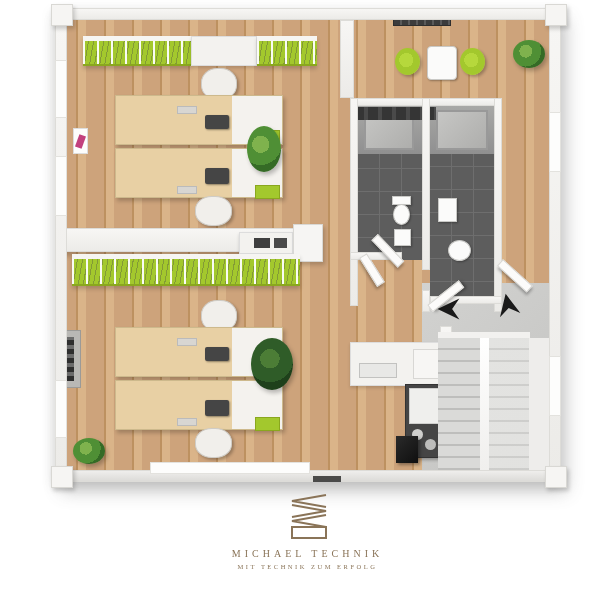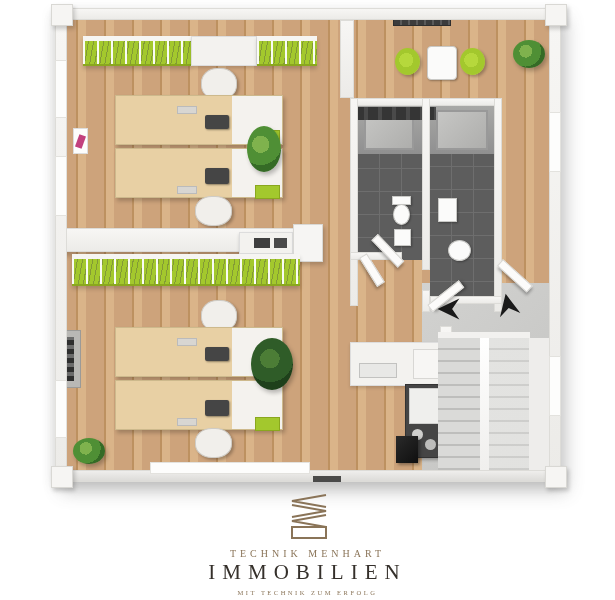--- a/index.html
+++ b/index.html
@@ -198,18 +198,17 @@
 
   <div class="brand">
     <div class="mark">
       <svg viewBox="0 0 64 56" fill="none" stroke="#8a7458" stroke-width="2">
         <polyline points="50,7 16,13 50,19"></polyline>
         <polyline points="16,17 50,23 16,29"></polyline>
         <polyline points="50,27 16,33 50,39"></polyline>
         <rect x="16" y="39" width="34" height="11"></rect>
       </svg>
     </div>
-    <div class="name">TECHNIK MENHART</div>
-    <div class="division">IMMOBILIEN</div>
+    <div class="name">MICHAEL TECHNIK</div>
     <div class="tagline">MIT TECHNIK ZUM ERFOLG</div>
   </div>
 
 </div>
 
 </body></html>

